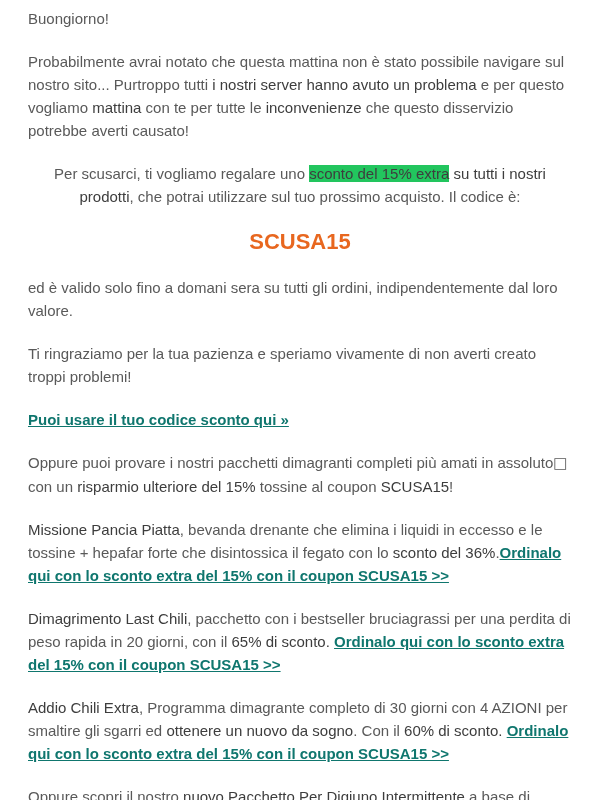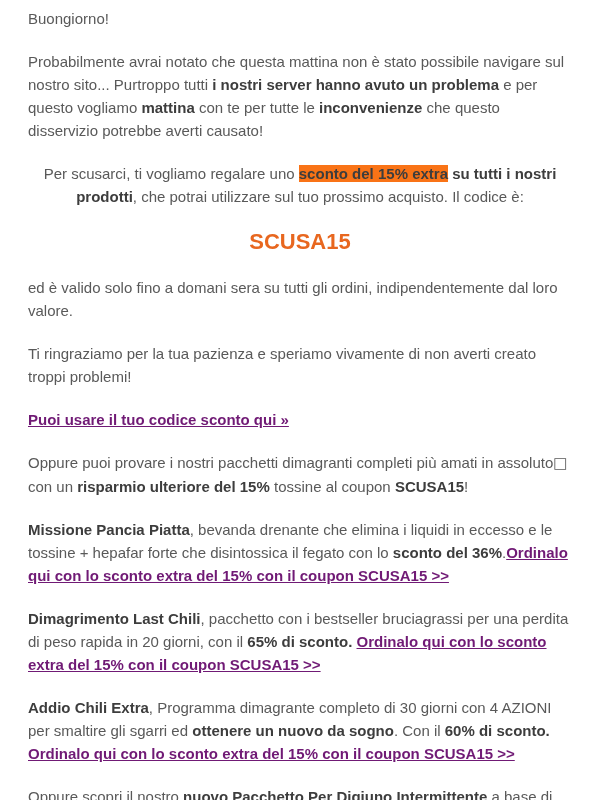--- a/index.html
+++ b/index.html
@@ -10,33 +10,33 @@
     padding: 7px 20px 0 20px;
     overflow: hidden;
     background: #ffffff;
     font-family: "Liberation Sans", "DejaVu Sans", sans-serif;
     font-size: 15px;
     line-height: 23px;
     color: #595959;
   }
   p { margin: 20px 8px; }
   p.first { margin-top: 0; }
-  strong { font-weight: bold; color: #3d3d3d; }
+  strong { font-weight: normal; color: #3d3d3d; }
   .center { text-align: center; }
   .code-heading {
     text-align: center;
     font-size: 22px;
     line-height: 28px;
     font-weight: bold;
     color: #e8671f;
     margin: 20px 0;
   }
-  .hl { background: #f97316; }
+  .hl { background: #22c55e; }
   a.link {
-    color: #701a75;
+    color: #0f766e;
     font-weight: bold;
     text-decoration: underline;
     cursor: pointer;
   }
   .tofu {
     font-family: "DejaVu Sans", sans-serif;
     color: #595959;
     font-weight: normal;
   }
 </style>

